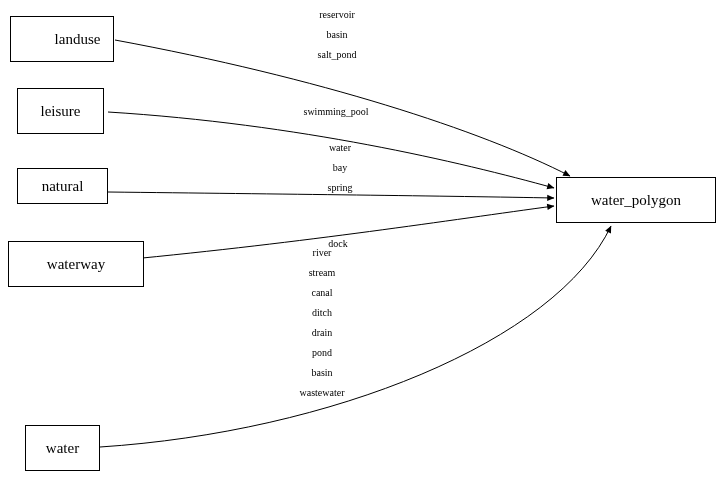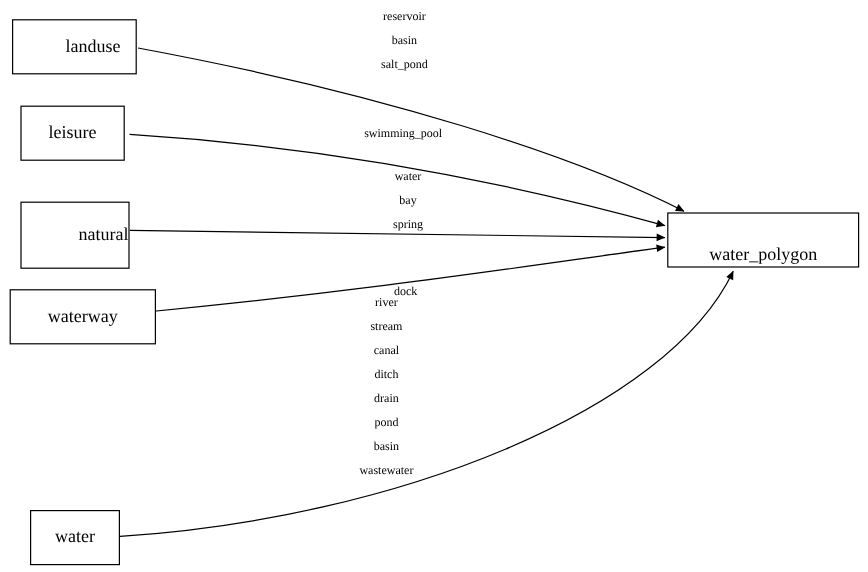--- a/index.html
+++ b/index.html
@@ -42,24 +42,24 @@
     position: absolute;
     transform: translateX(-50%);
     text-align: center;
     white-space: pre-line;
     font-size: 10px;
     line-height: 20px;
   }
   
   #node-landuse       { left: 10px;  top: 16px;  width: 104px; height: 46px; padding-left: 31px; }
   #node-leisure       { left: 17px;  top: 88px;  width: 87px;  height: 46px; }
-  #node-natural       { left: 17px;  top: 168px; width: 91px;  height: 56px; justify-content: flex-end; }
-  #node-waterway      { left: 8px;   top: 241px; width: 122px; height: 46px; justify-content: center; }
+  #node-natural       { left: 17px;  top: 168px; width: 91px;  height: 36px; }
+  #node-waterway      { left: 8px;   top: 241px; width: 136px; height: 46px; justify-content: center; }
   #node-water         { left: 25px;  top: 425px; width: 75px;  height: 46px; }
-  #node-water-polygon { left: 556px; top: 177px; width: 160px; height: 46px; align-items: flex-end; }
+  #node-water-polygon { left: 556px; top: 177px; width: 160px; height: 46px; }
   
   #edge-label-landuse  { left: 337px; top: 5px; }
   #edge-label-leisure  { left: 336px; top: 102px; }
   #edge-label-natural  { left: 340px; top: 138px; }
   #edge-label-waterway { left: 338px; top: 204px; margin-top: 30px; }
   #edge-label-water    { left: 322px; top: 243px; }
 </style>
 </head>
 <body>
 

